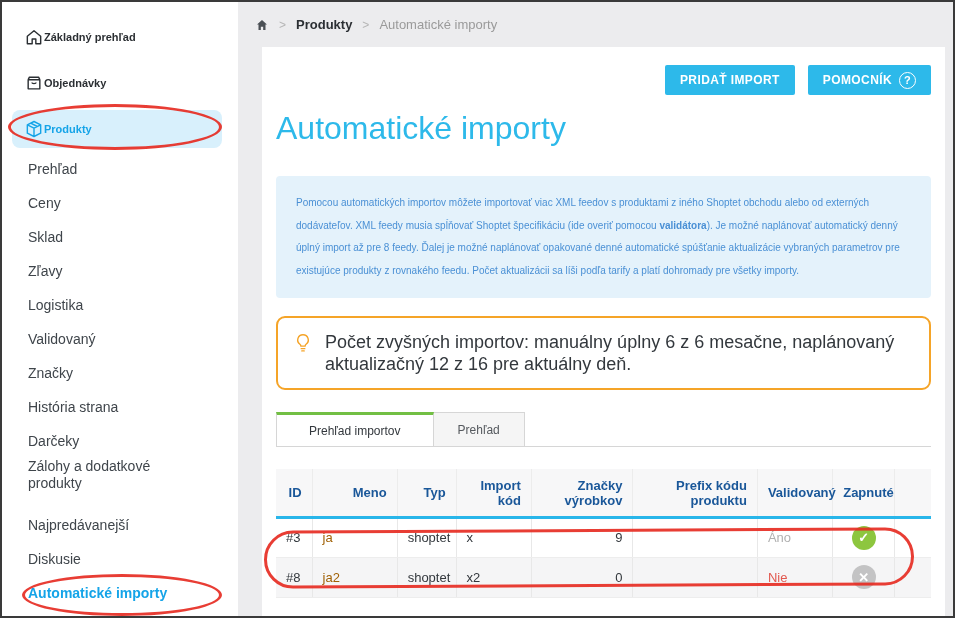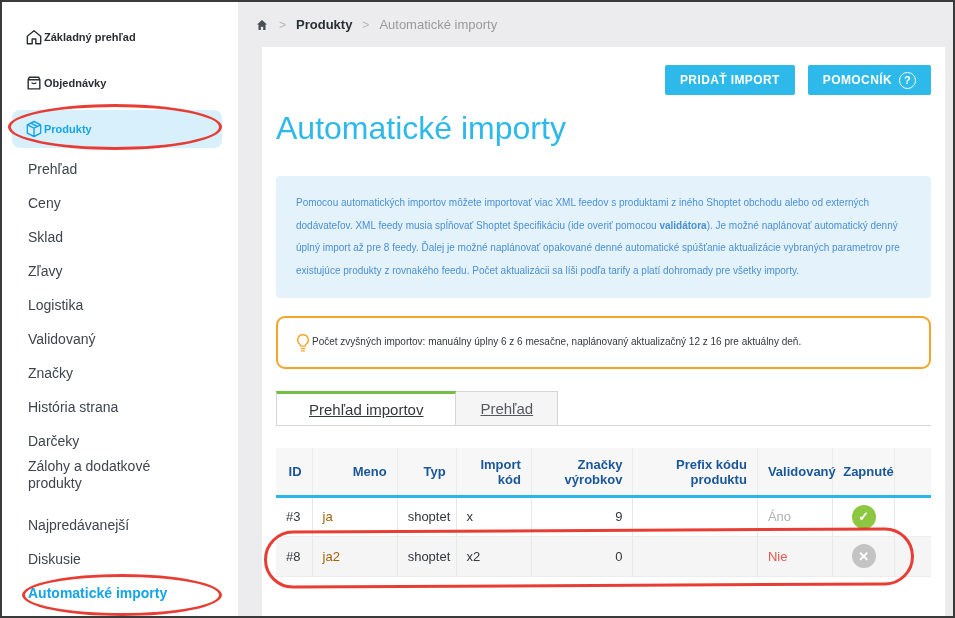--- a/index.html
+++ b/index.html
@@ -66,29 +66,29 @@
   .page-title{ margin-top:15px; font-size:32px; font-weight:400; color:#2db9ea; }
 
   .info-box{
     margin-top:29px; background:#e4f2fb; border-radius:4px;
     padding:16px 20px; font-size:10px; line-height:22.6px; color:#4a90d5;
   }
   .info-box b{ font-weight:700; }
 
   .tip-box{
     margin-top:18px; background:#fff; border:2px solid #f5a428; border-radius:9px;
-    padding:13px 16px; display:flex; align-items:flex-start;
-    font-size:10px; line-height:22px; color:#33383d;
+    padding:13px 16px; display:flex; gap:13px; align-items:flex-start;
+    font-size:18px; line-height:22px; color:#33383d;
   }
   .tip-box .ic{ margin-top:1px; flex:0 0 18px; }
 
   .tabs{ margin-top:22px; display:flex; border-bottom:1px solid #d6d6d6; }
   .tab{
     height:34px; padding:0 24px; display:flex; align-items:center;
-    font-size:15px; cursor:pointer;text-decoration:underline;
+    font-size:12px; cursor:pointer;
   }
   .tab.active{
     background:#fff; border:1px solid #d6d6d6; border-bottom:none;
     border-top:3px solid #72bf44; color:#33383d; margin-bottom:-1px;
     padding:0 32px;
   }
   .tab.inactive{
     background:#f5f5f5; border:1px solid #d6d6d6; border-left:none;
     border-bottom:none; color:#55595e;
   }

